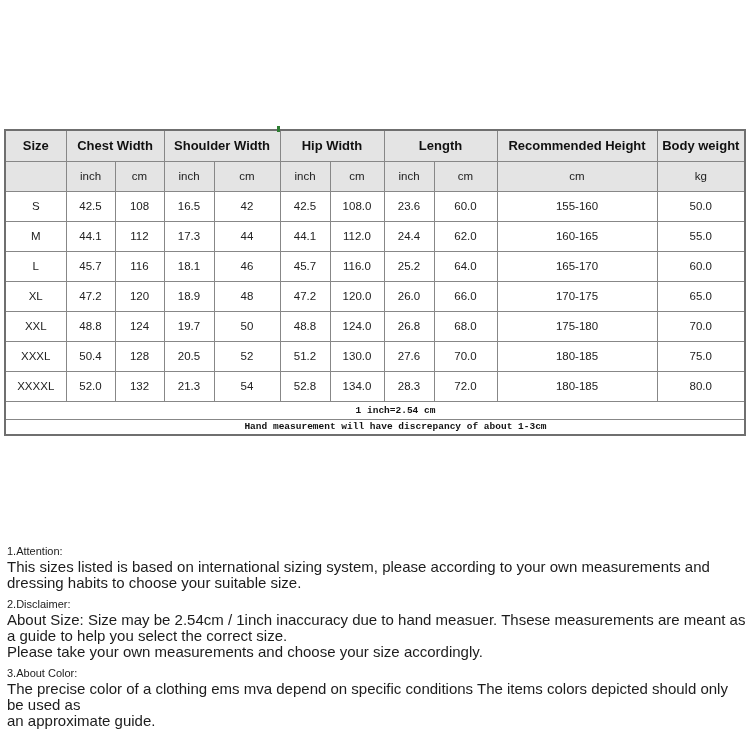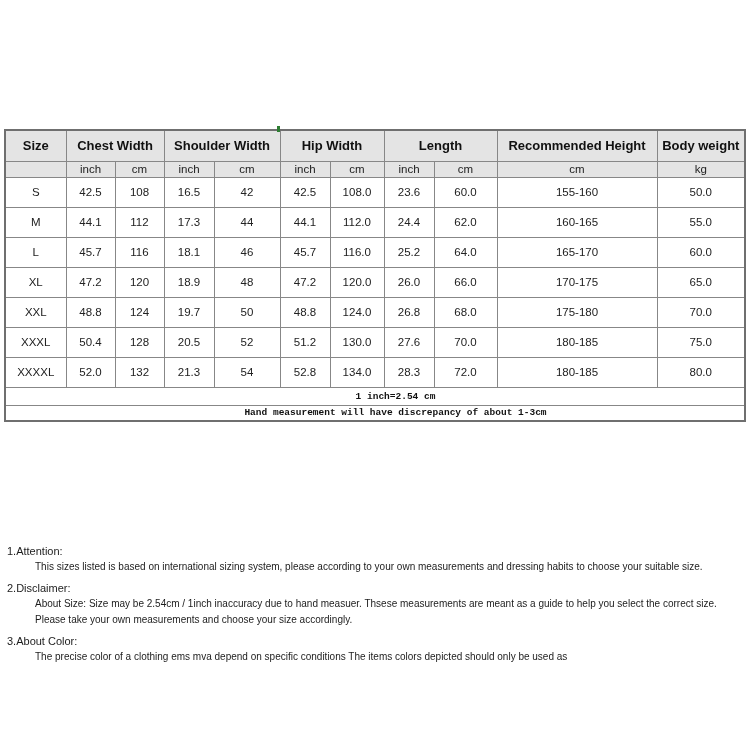--- a/index.html
+++ b/index.html
@@ -12,40 +12,40 @@
     position:absolute; left:4px; top:129px; width:740px;
     border-collapse:collapse; table-layout:fixed;
     border:2px solid #6f6f6f;
   }
   table.size-chart th, table.size-chart td {
     border:1px solid #878787;
     text-align:center; vertical-align:middle;
     overflow:hidden; white-space:nowrap;
   }
   tr.group-row    { height:31px; }
-  tr.unit-row     { height:16px; }
+  tr.unit-row     { height:30px; }
   tbody tr        { height:30px; }
   tr.note-row-1   { height:18px; }
   tr.note-row-2   { height:16px; }
 
   tr.group-row th, tr.unit-row th { background:#e4e4e4; }
   tr.group-row th { font-size:13px; font-weight:bold; color:#111; }
   tr.unit-row th  { font-size:11.5px; font-weight:normal; color:#222; }
   tbody td        { font-size:11.5px; background:#ffffff; color:#222; }
   tr.note-row-1 td, tr.note-row-2 td {
     font-family:"Liberation Mono", monospace;
     font-size:9.5px; font-weight:bold; background:#ffffff; color:#111;padding-left:41px;
   }
 
   .green-mark { position:absolute; left:277px; top:126px; width:3px; height:6px; background:#2e7d32; }
 
   .notes { position:absolute; left:7px; top:543px; width:741px; font-size:11px; line-height:16px; color:#1c1c1c; }
   .note-section { margin-bottom:5px; }
   .note-title { font-size:11px; }
-  .note-line  { font-size:10px;margin-left:28px; }
+  .note-line  { font-size:15px; }
 </style>
 </head>
 <body>
 
 <div class="page">
 
   <table class="size-chart">
     <colgroup>
       <col style="width:61px">
         <col style="width:49px">
@@ -194,16 +194,17 @@
       <div class="note-line">This sizes listed is based on international sizing system, please according to your own measurements and dressing habits to choose your suitable size.</div>
     </div>
     <div class="note-section">
       <div class="note-title">2.Disclaimer:</div>
       <div class="note-line">About Size: Size may be 2.54cm / 1inch inaccuracy due to hand measuer. Thsese measurements are meant as a guide to help you select the correct size.</div>
       <div class="note-line">Please take your own measurements and choose your size accordingly.</div>
     </div>
     <div class="note-section">
       <div class="note-title">3.About Color:</div>
       <div class="note-line">The precise color of a clothing ems mva depend on specific conditions The items colors depicted should only be used as</div>
+      <div class="note-line">an approximate guide.</div>
     </div>
   </div>
 
 </div>
 
 </body></html>

